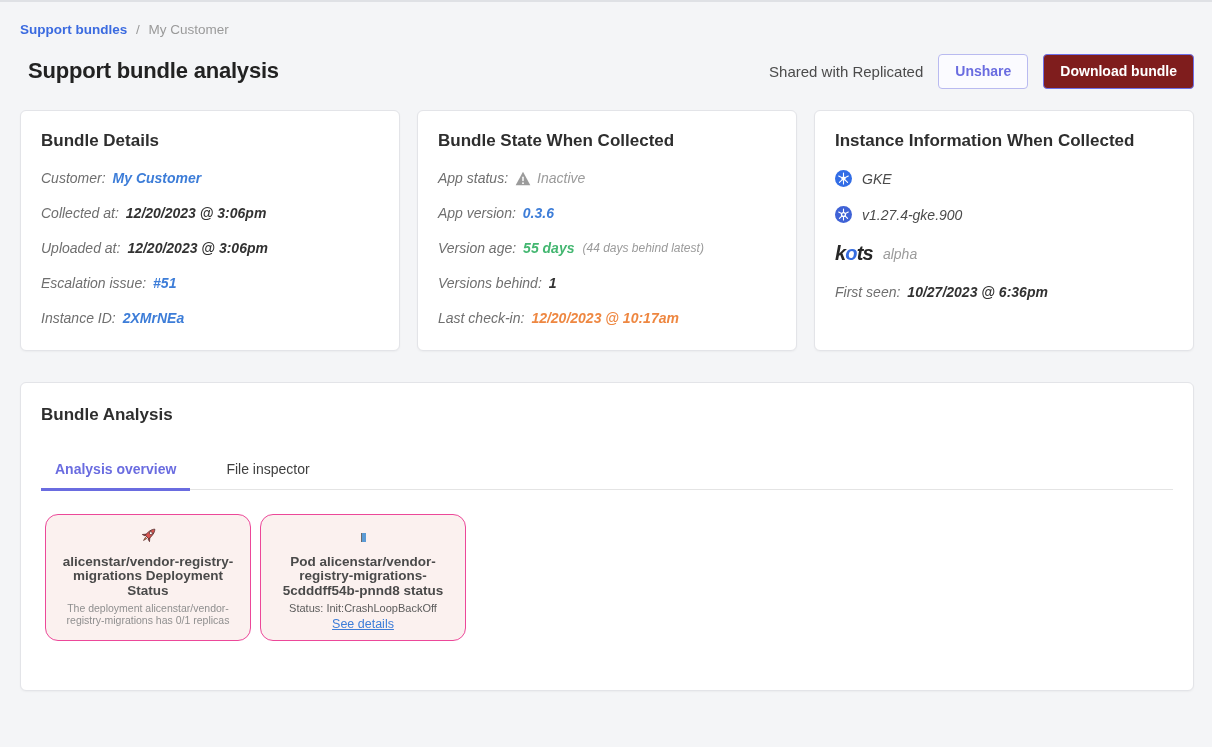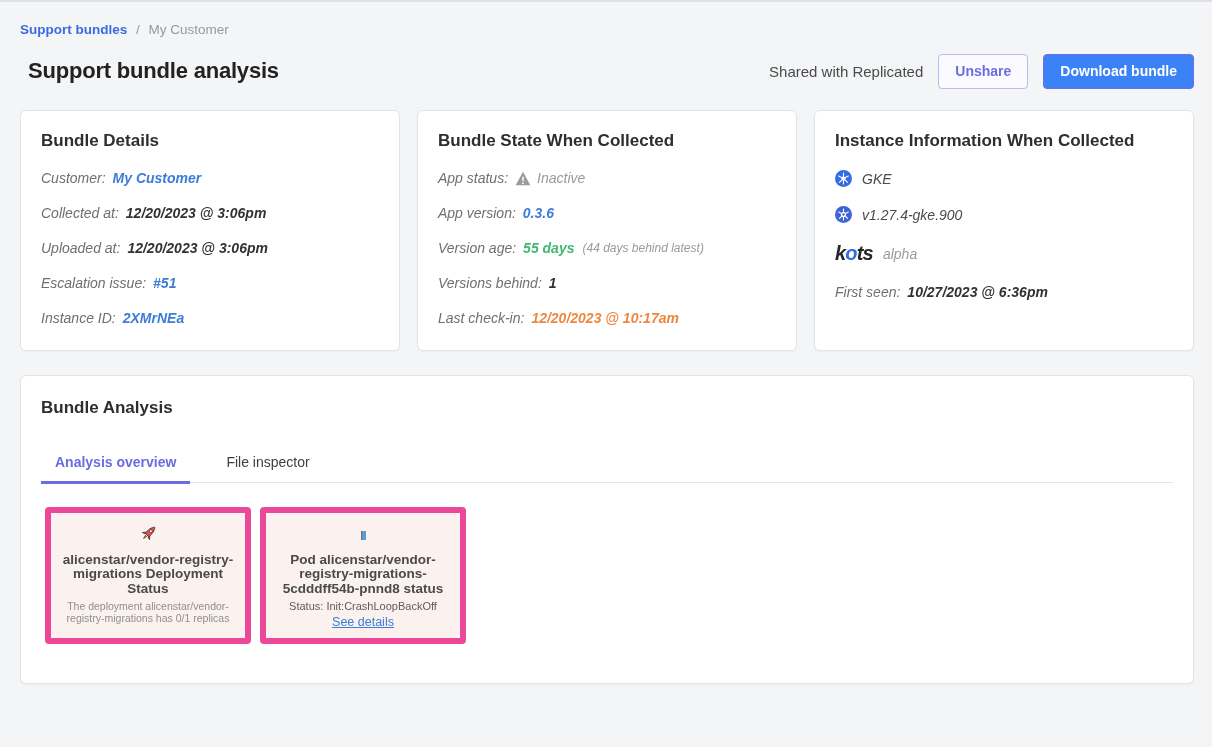--- a/index.html
+++ b/index.html
@@ -21,21 +21,21 @@
   .breadcrumb .crumb-current { color: #9a9a9a; }
 
   
   .header-row { display: flex; justify-content: space-between; align-items: center; margin-top: 13px; }
   h1.page-title { margin: 8px; font-size: 22px; font-weight: 800; color: #222; letter-spacing: -0.2px; }
   .header-actions { display: flex; align-items: center; gap: 15px; }
   .shared-status { font-size: 15px; color: #4b4b4b; }
   .btn { height: 35px; padding: 0 16px; border-radius: 4px; font-size: 14px; font-weight: 700;
          font-family: "Liberation Sans", sans-serif; cursor: pointer; line-height: 27px; }
   .btn-secondary { background: #fbfbff; border: 1px solid #b9baf0; color: #6a6ce0; }
-  .btn-primary { background: #3b82f6; border: 1px solid #6e6fe8; color: #ffffff; }
+  .btn-primary { background: #7f1d1d; border: 1px solid #6e6fe8; color: #ffffff; }
 
   
   .cards-row { display: flex; gap: 17px; margin-top: 18px; }
   .card { background: #fff; border: 1px solid #e3e4e8; border-radius: 6px;
           box-shadow: 0 1px 2px rgba(0,0,0,0.04); flex: 1; padding: 20px 20px 24px; }
   .card h2 { margin: 0; font-size: 17px; font-weight: 700; color: #2e2e2e; }
   .row { margin-top: 19px; font-size: 14px; color: #6f6f6f; display: flex; align-items: center; font-style: italic; }
   .row .lbl { margin-right: 7px; white-space: nowrap; }
   .val-bold { color: #323232; font-weight: 700; }
   .val-link { color: #3d7dd8; font-weight: 700; text-decoration: none; cursor: pointer; }
@@ -44,38 +44,38 @@
   .val-orange { color: #ee8741; font-weight: 700; }
   .note-small { font-size: 12px; color: #9b9b9b; margin-left: 8px; white-space: nowrap; }
   .warn-icon { display: inline-flex; margin-right: 6px; }
 
   .k8s-badge { width: 17px; height: 17px; margin-right: 10px; display: inline-flex; flex: none; }
   .iconrow-text { color: #4a4a4a; font-size: 14px; }
   .kots-logo { font-size: 20px; font-weight: 800; letter-spacing: -0.8px; color: #262626; margin-right: 10px; }
   .kots-logo .kots-o { color: #366de0; }
 
   
-  .analysis-card { margin-top: 24px; height: 309px; padding: 22px 20px; }
+  .analysis-card { margin-top: 31px; height: 309px; padding: 22px 20px; }
   .tabs { margin-top: 28px; border-bottom: 1px solid #e4e4e4; display: flex; }
   .tab { padding: 8px 14px 11px; font-size: 14px; color: #3f3f3f; cursor: pointer;
          border-bottom: 3px solid transparent; margin-bottom: -2px; }
   .tab + .tab { margin-left: 22px; }
   .tab.active { color: #6a6ce0; font-weight: 700; border-bottom-color: #6a6ce0; }
 
   .filter-block { margin-top: 16px; margin-left: 13px; display: flex; gap: 9px; }
   .checkbox { width: 16px; height: 16px; border-radius: 3px; background: #e3487f; position: relative;
               margin-top: 3px; flex: none; cursor: pointer; }
   .checkbox::after { content: ""; position: absolute; left: 5px; top: 2px; width: 4px; height: 8px;
               border: solid #fff; border-width: 0 2px 2px 0; transform: rotate(40deg); }
   .filter-label { font-size: 14.5px; font-weight: 700; color: #3a3a3a; }
   .filter-desc { margin-top: 6px; font-size: 13px; color: #a2a2a2; font-weight: 400; }
 
   .error-cards { display: flex; gap: 9px; margin-top: 24px; margin-left: 4px; }
-  .error-card { width: 206px; min-height: 127px; background: #fbf1ef; border: 6px solid #ec4899;
-                border-radius: 4px; padding: 10px 8px 8px; text-align: center; }
+  .error-card { width: 206px; min-height: 127px; background: #fbf1ef; border: 1px solid #ec4899;
+                border-radius: 13px; padding: 10px 8px 8px; text-align: center; }
   .error-icon-row { height: 24px; display: flex; align-items: center; justify-content: center; }
   .error-title { margin-top: 6px; font-size: 13.5px; font-weight: 700; color: #4a4a4a; line-height: 1.06; }
   .error-desc { margin-top: 4px; font-size: 10.5px; color: #8f8f8f; line-height: 1.2; }
   .error-status { margin-top: 4px; font-size: 11px; color: #5c5c5c; }
   .see-details { display: inline-block; margin-top: 2px; font-size: 12.5px; color: #3d7dd8;
                  text-decoration: underline; cursor: pointer; }
   .pod-icon { width: 5px; height: 9px; background: #5b9bd5; border-left: 1px solid #6b6b6b; }
 </style>
 </head>
 <body>

